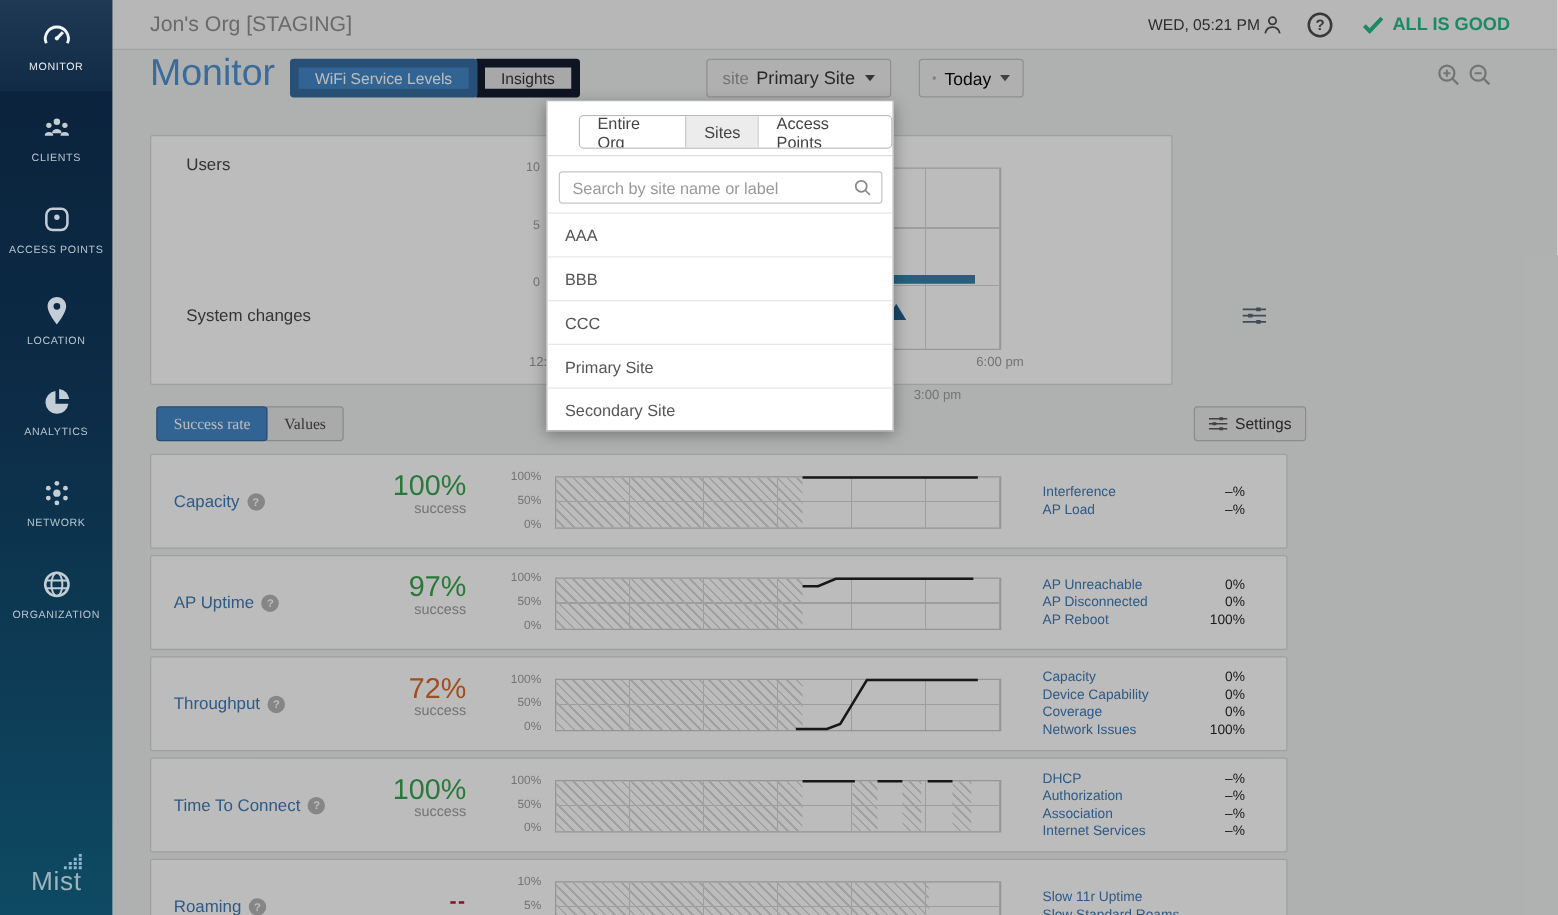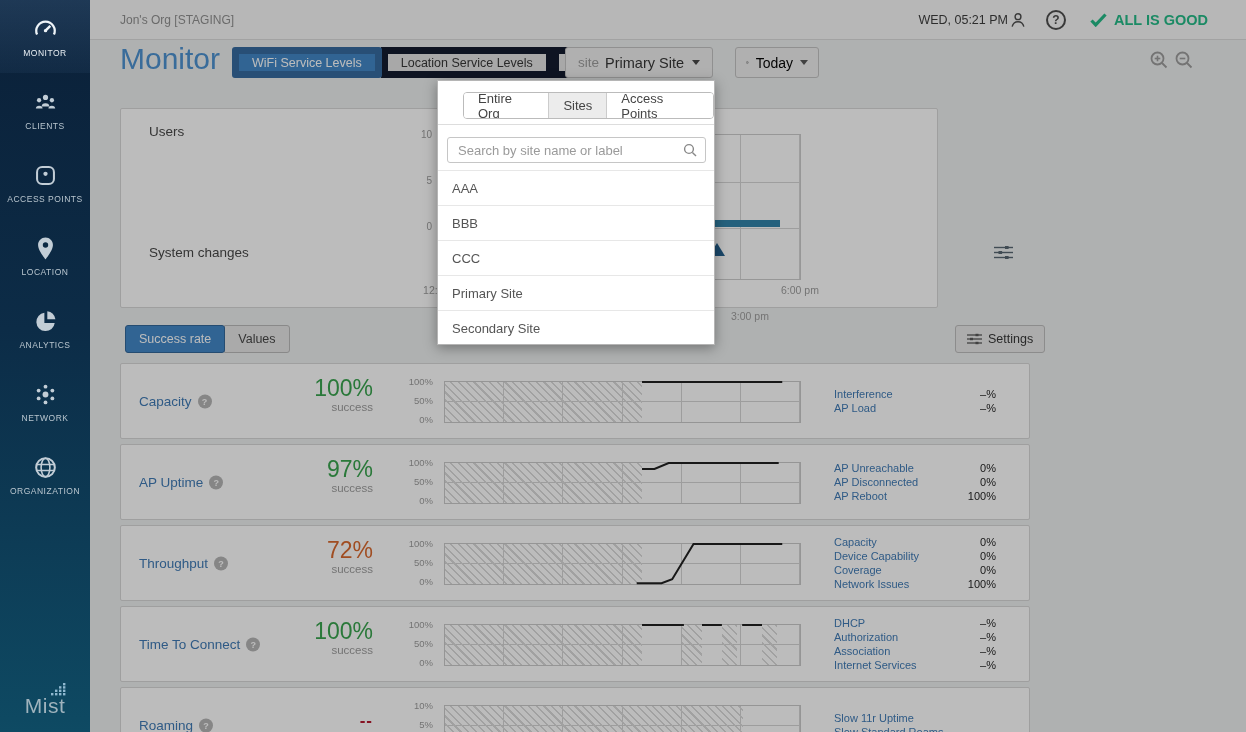--- a/index.html
+++ b/index.html
@@ -16,21 +16,21 @@
   .side-item.active .side-label{color:#e8eef3;}
   .side-logo{position:absolute;bottom:14px;left:0;width:90px;text-align:center;color:#9fb3bd;}
   .logo-wrap{position:relative;display:inline-block;font-size:21px;letter-spacing:.5px;}
   .logo-dots{position:absolute;top:-11px;right:-2px;}
 
   
   .main{position:absolute;left:90px;top:0;width:1156px;height:732px;font-size:13px;color:#333;}
   .topbar{position:absolute;top:0;left:0;right:0;height:40px;background:#f8f8f8;
           border-bottom:1px solid #dcdcdc;display:flex;align-items:center;
           padding:0 38px 0 30px;box-sizing:border-box;}
-  .org-name{font-size:12px;color:#8e8e8e;flex:1;}
+  .org-name{font-size:17px;color:#8e8e8e;flex:1;}
   .time{font-size:12.5px;color:#3a3a3a;}
   .user-btn{color:#4a4a4a;margin-right:18px;display:flex;cursor:pointer;}
   .help-circle{width:20px;height:20px;border:2px solid #4a4a4a;border-radius:50%;color:#4a4a4a;
                font-weight:bold;font-size:12px;display:flex;align-items:center;justify-content:center;
                margin-right:24px;cursor:pointer;box-sizing:border-box;}
   .status{display:flex;gap:7px;align-items:center;color:#21ba86;font-weight:bold;font-size:14.5px;cursor:pointer;}
 
   .page-title{position:absolute;left:30px;top:42px;font-size:30px;font-weight:400;color:#4a90d0;}
   .tabs{position:absolute;left:142px;top:47px;display:flex;}
   .tab{height:31px;padding:0 13px;font-size:12.5px;display:flex;align-items:center;background:#e3e3e3;
@@ -65,21 +65,21 @@
   .ov-marker{position:absolute;left:264px;top:108px;width:0;height:0;border-left:8px solid transparent;
              border-right:8px solid transparent;border-bottom:13px solid #1f5e8c;}
   .ov-yticks{position:absolute;left:281px;top:25px;width:36px;}
   .ov-yticks div{position:absolute;right:6px;font-size:10px;color:#9b9b9b;width:30px;text-align:right;}
   .ov-xtick{position:absolute;top:149px;width:60px;text-align:center;font-size:10.5px;color:#9b9b9b;}
   .ov-filter{position:absolute;left:873px;top:136px;color:#55646f;cursor:pointer;}
 
   
   .view-toggle{position:absolute;left:36px;top:325px;display:flex;}
   .vt-btn{height:28px;padding:0 13px;font-size:12.5px;display:flex;align-items:center;background:#e6e6e6;
-          border:1px solid #b9b9b9;color:#444;margin-left:-1px;cursor:pointer;box-sizing:border-box;}
+          border:1px solid #b9b9b9;color:#444;margin-left:-1px;cursor:pointer;box-sizing:border-box;font-family:Liberation Serif, serif;}
   .vt-btn.active{background:#3f86c7;border-color:#2f6497;color:#fff;border-radius:3px;z-index:1;position:relative;}
   .vt-btn:last-child{border-radius:0 3px 3px 0;}
   .settings-btn{position:absolute;left:865px;top:325px;height:28px;padding:0 11px;display:flex;gap:6px;
                 align-items:center;background:#e9e9e9;border:1px solid #bdbdbd;border-radius:3px;
                 font-size:12.5px;color:#333;cursor:pointer;box-sizing:border-box;}
 
   
   .metrics{position:absolute;left:30px;top:363px;width:910px;display:flex;flex-direction:column;gap:5px;}
   .metric-row{position:relative;height:76px;background:#fff;border:1px solid #d7d7d7;border-radius:2px;
               box-sizing:border-box;flex:none;}
@@ -229,21 +229,20 @@
             <path d="M1.5 7.5l4.2 4.4L15.5 1.5" stroke="#21ba86" stroke-width="3.2" fill="none"></path>
           </svg>
         <span>ALL IS GOOD</span>
       </div>
     </header>
 
     <div class="page-title">Monitor</div>
 
     <div class="tabs">
       <div class="tab active">WiFi Service Levels</div>
-      <div class="tab">Location Service Levels</div>
       <div class="tab">Insights</div>
     </div>
 
     <div class="site-btn">
       <span class="site-prefix">site</span>
       <span class="site-name">Primary Site</span>
       <span class="caret"></span>
     </div>
 
     <div class="period-btn">

